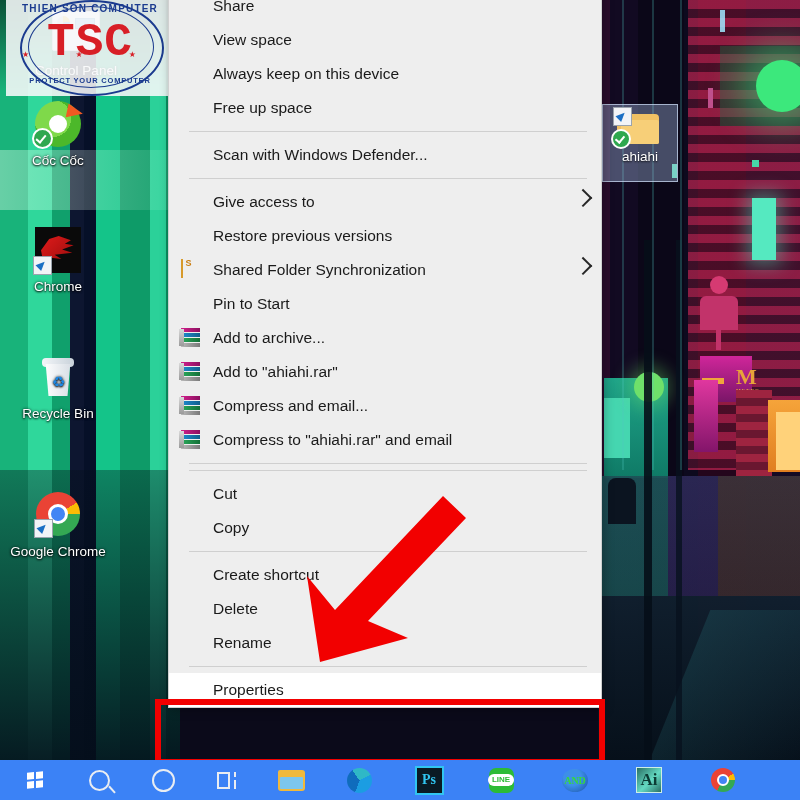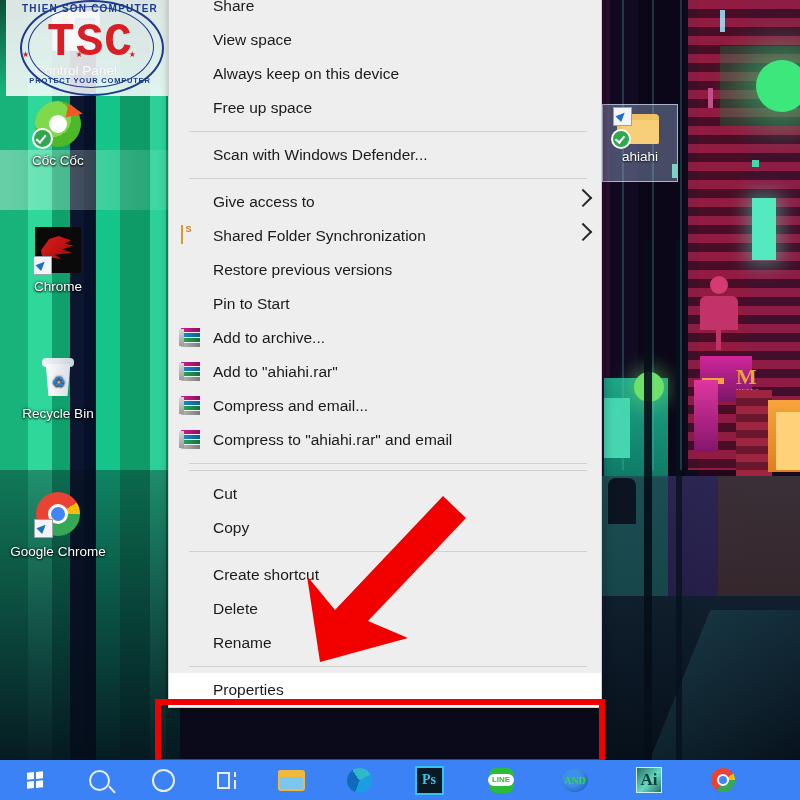--- a/index.html
+++ b/index.html
@@ -396,26 +396,26 @@
       <div class="mi">
         <span class="icon"><span class="ic-defender"></span></span>
         <span class="lbl">Scan with Windows Defender...</span>
       </div>
       <div class="sep"></div>
       <div class="mi">
         <span class="lbl">Give access to</span>
         <span class="chev"></span>
       </div>
       <div class="mi">
+        <span class="lbl">Restore previous versions</span>
+      </div>
+      <div class="mi">
         <span class="icon"><span class="ic-sync"></span></span>
         <span class="lbl">Shared Folder Synchronization</span>
         <span class="chev"></span>
-      </div>
-      <div class="mi">
-        <span class="lbl">Restore previous versions</span>
       </div>
       <div class="mi">
         <span class="lbl">Pin to Start</span>
       </div>
       <div class="mi">
         <span class="icon"><span class="ic-rar"><i></i><i></i><i></i><i></i></span></span>
         <span class="lbl">Add to archive...</span>
       </div>
       <div class="mi">
         <span class="icon"><span class="ic-rar"><i></i><i></i><i></i><i></i></span></span>

